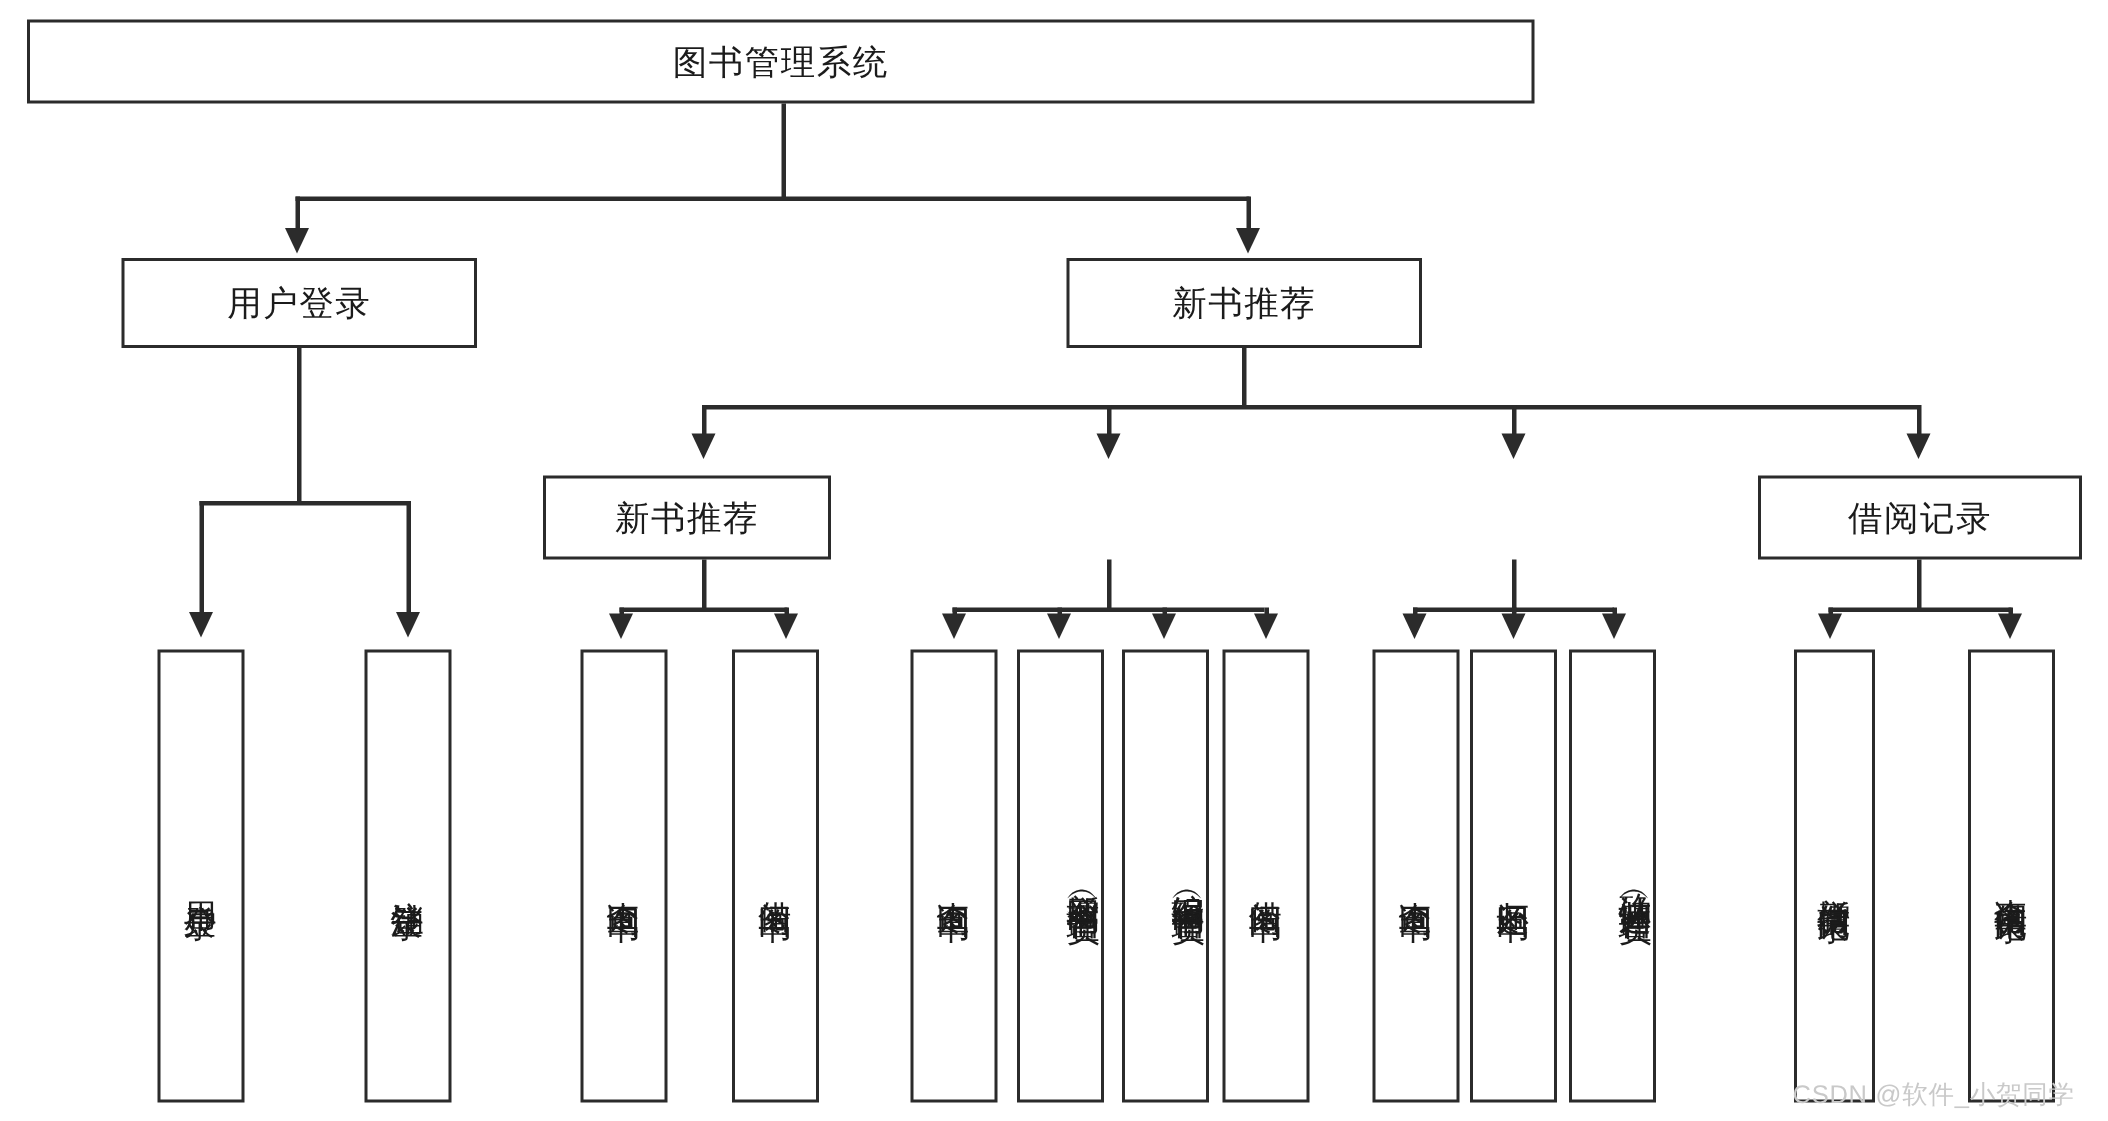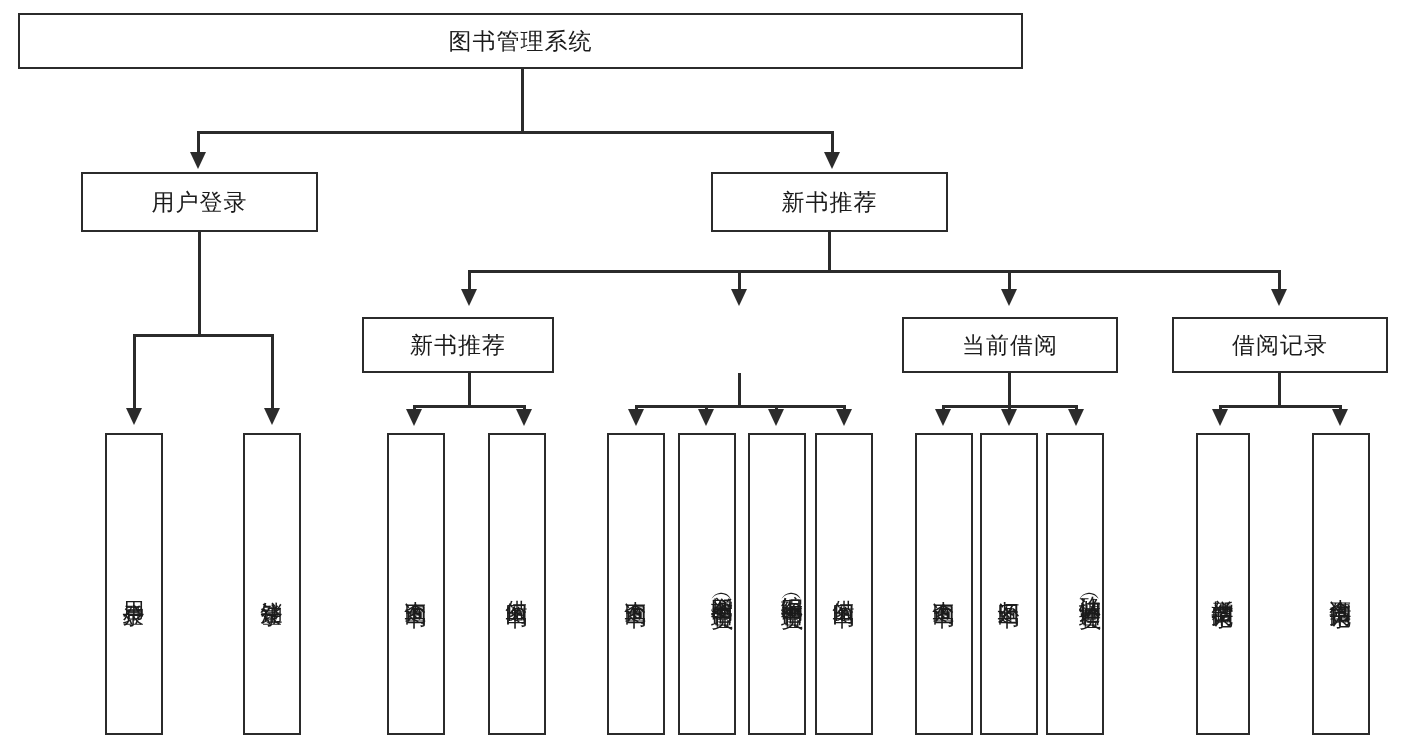--- a/index.html
+++ b/index.html
@@ -117,23 +117,20 @@
   <div class="edge vline" style="left:738px; top:270px; height:22px;"></div>
   <div class="arrow" style="left:731px; top:289px;"></div>
   <div class="edge vline" style="left:1008px; top:270px; height:22px;"></div>
   <div class="arrow" style="left:1001px; top:289px;"></div>
   <div class="edge vline" style="left:1278px; top:270px; height:22px;"></div>
   <div class="arrow" style="left:1271px; top:289px;"></div>
 
   <div class="node h" style="left:362px; top:317px; width:192px; height:56px;">
     <span>新书推荐</span>
   </div>
-  <div class="node h" style="left:902px; top:317px; width:216px; height:56px;">
-    <span>当前借阅</span>
-  </div>
   <div class="node h" style="left:1172px; top:317px; width:216px; height:56px;font-family:Liberation Serif, serif;">
     <span>借阅记录</span>
   </div>
 
   <div class="edge vline" style="left:468px; top:373px; height:34px;"></div>
   <div class="edge hline" style="left:413px; top:405px; width:112px;"></div>
   <div class="edge vline" style="left:413px; top:405px; height:7px;"></div>
   <div class="arrow" style="left:406px; top:409px;"></div>
   <div class="edge vline" style="left:523px; top:405px; height:7px;"></div>
   <div class="arrow" style="left:516px; top:409px;"></div>
@@ -195,14 +192,15 @@
   <div class="edge vline" style="left:1339px; top:405px; height:7px;"></div>
   <div class="arrow" style="left:1332px; top:409px;"></div>
 
   <div class="node v mid" style="left:1196px; top:433px; width:54px; height:302px;">
     <span class="vtext">新增借阅记录</span>
   </div>
   <div class="node v mid" style="left:1312px; top:433px; width:58px; height:302px;">
     <span class="vtext">查询借阅记录</span>
   </div>
 
+  <div class="watermark" style="left:1195px; top:718px;">CSDN @软件_小贺同学</div>
 
 </div>
 
 </body></html>

